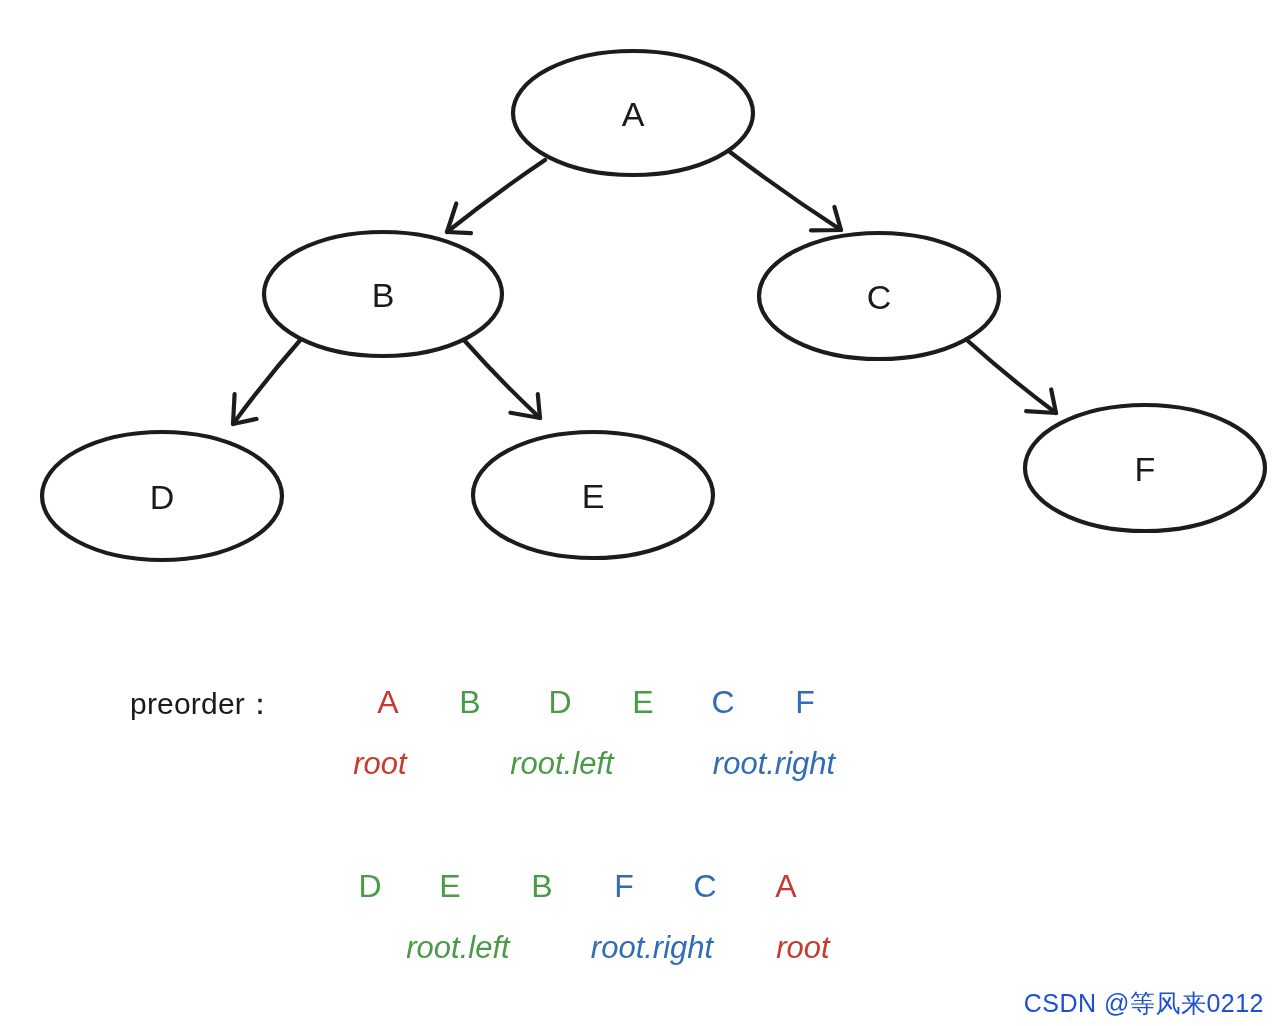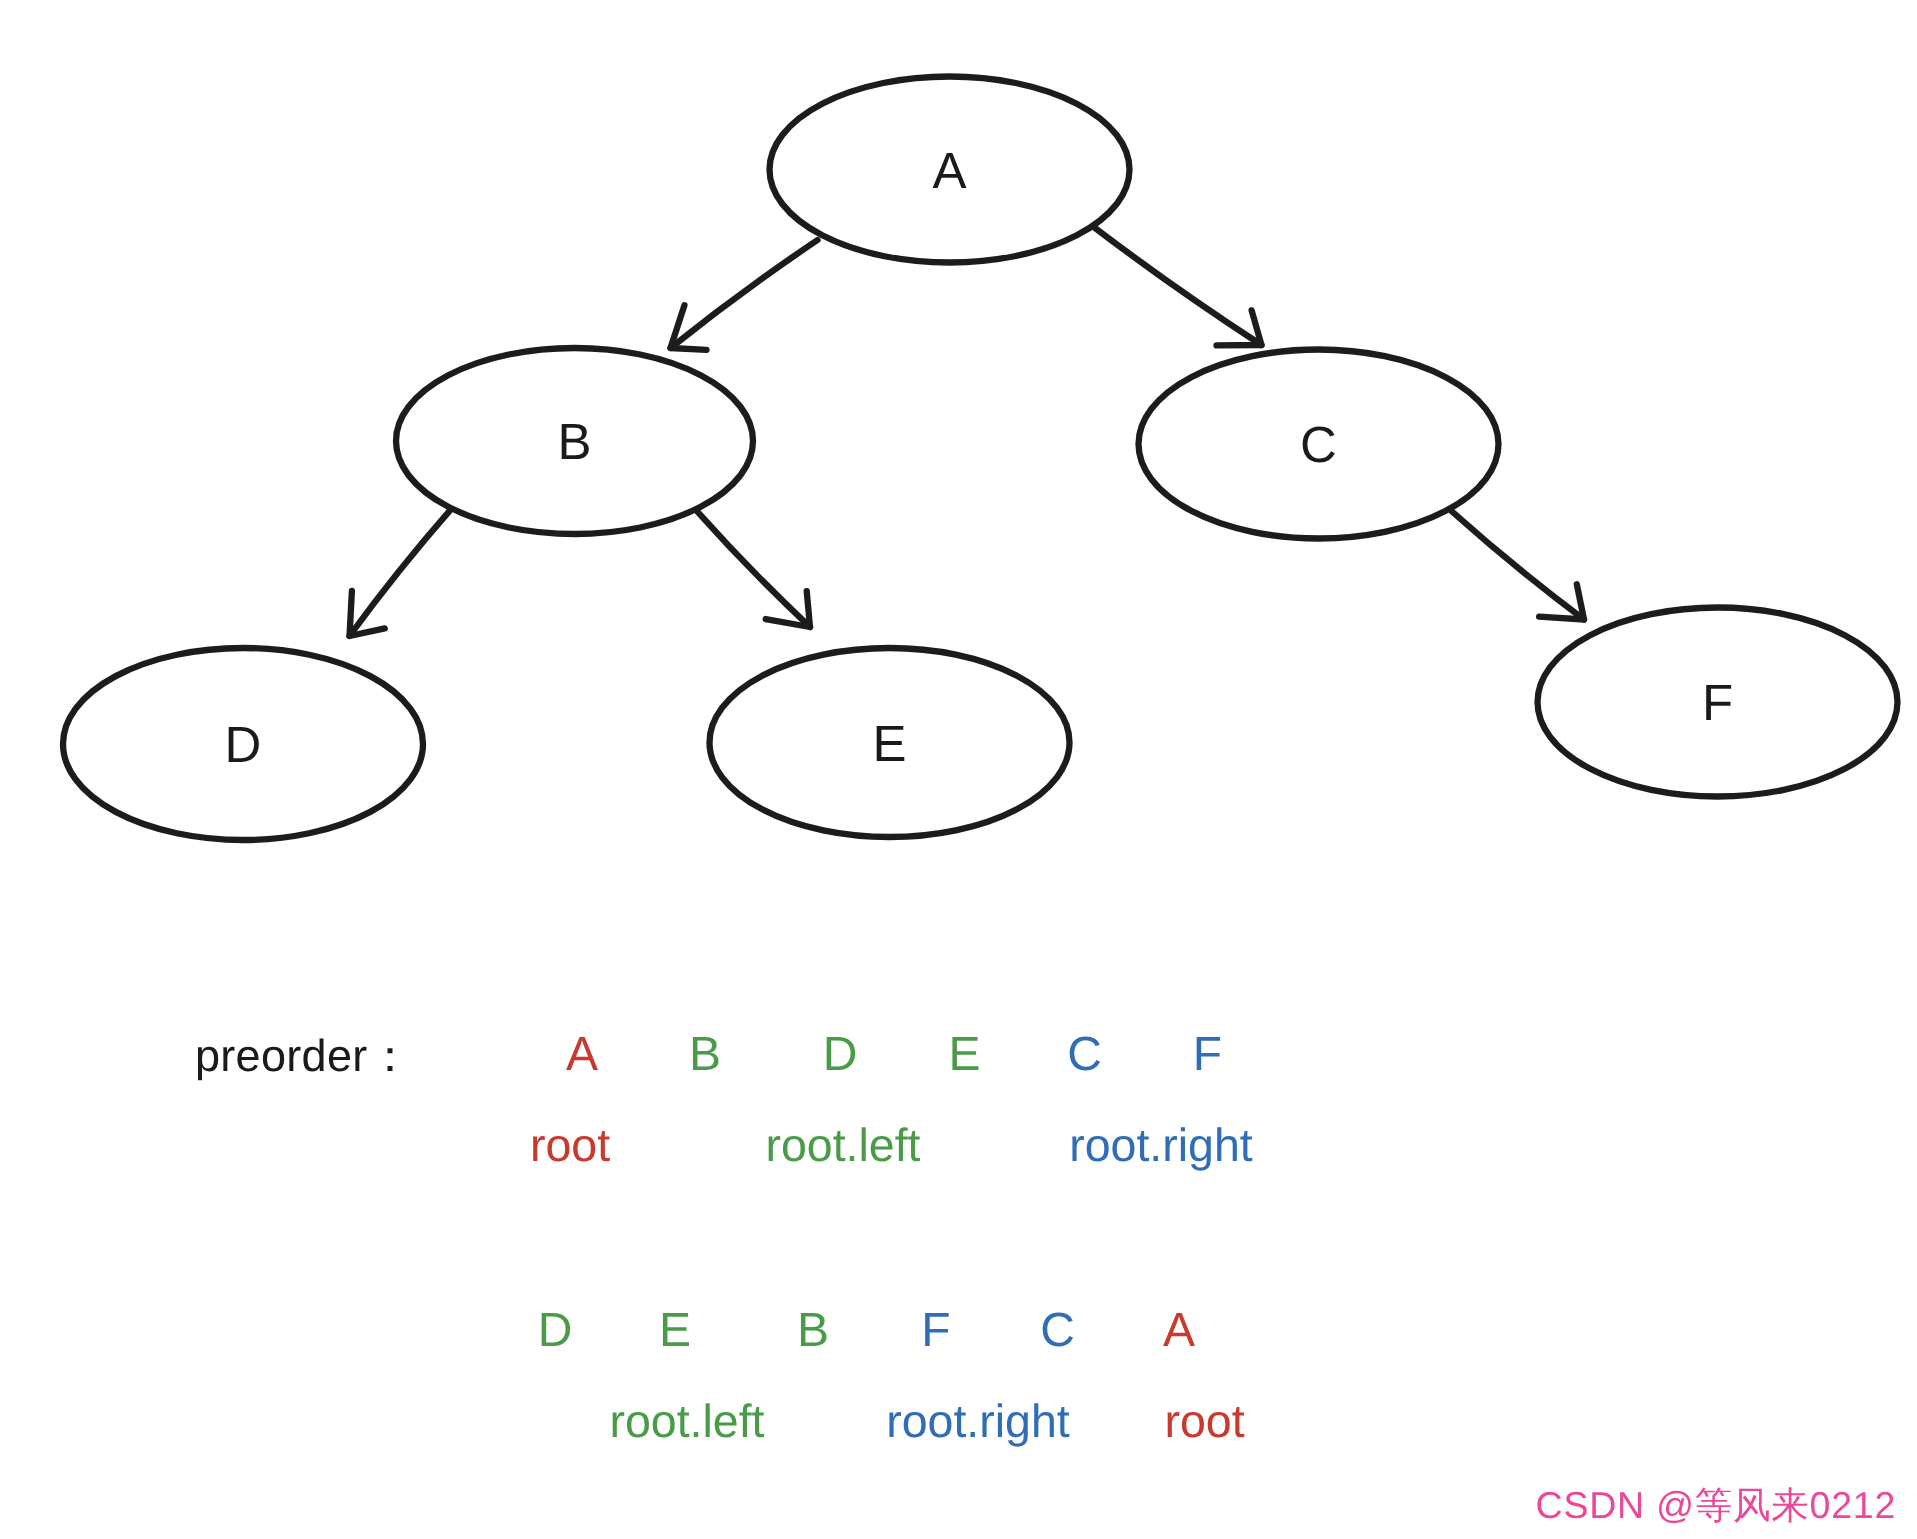--- a/index.html
+++ b/index.html
@@ -89,40 +89,41 @@
     margin-left: -20px;
     top: 0;
     line-height: 40px;
   }
   .ann-row {
     position: absolute;
     top: 72px;
     left: 0;
     width: 1248px;
     height: 46px;
+    font-style: italic;
   }
   .ann-item {
     position: absolute;
     font-family: "Liberation Sans", sans-serif;
     font-size: 31px;
     text-align: center;
     width: 260px;
     margin-left: -130px;
     top: 0;
     line-height: 40px;
     white-space: nowrap;
   }
 
   #watermark {
     position: absolute;
     right: 14px;
     bottom: 6px;
     font-family: "Liberation Sans", sans-serif;
     font-size: 25px;
-    color: #ec4899;
+    color: #1d4ed8;
     white-space: nowrap;
     letter-spacing: 0.5px;
   }
 </style>
 </head>
 <body>
 
 <div id="page">
 
   <svg id="tree-svg" viewBox="0 0 1278 620" xmlns="http://www.w3.org/2000/svg">

